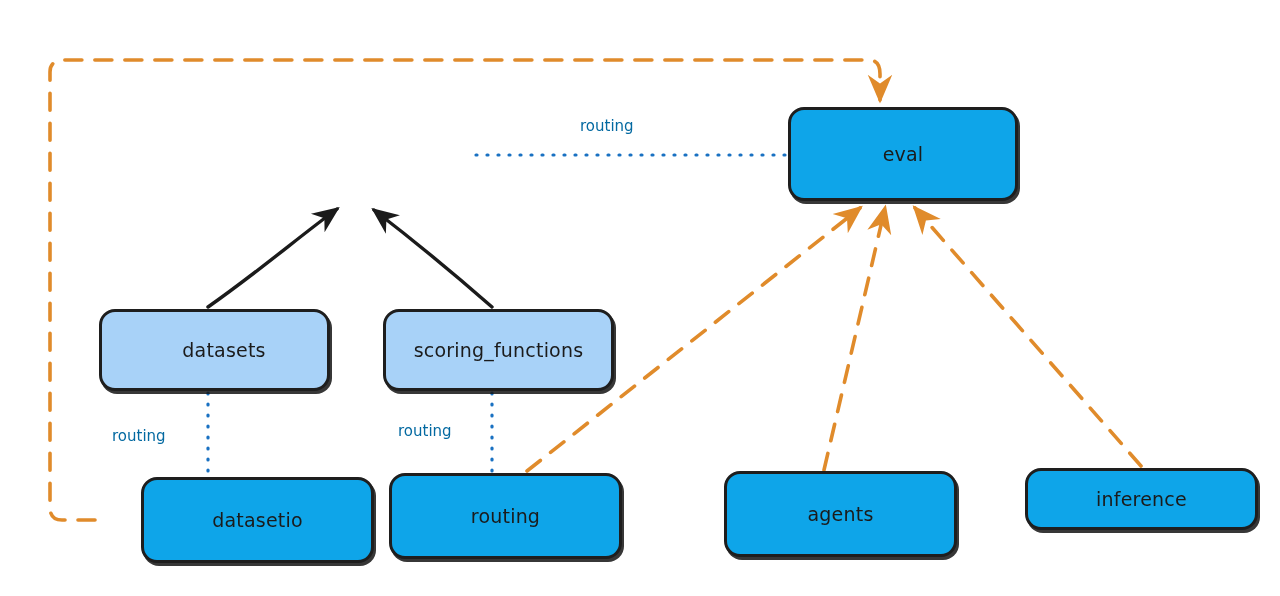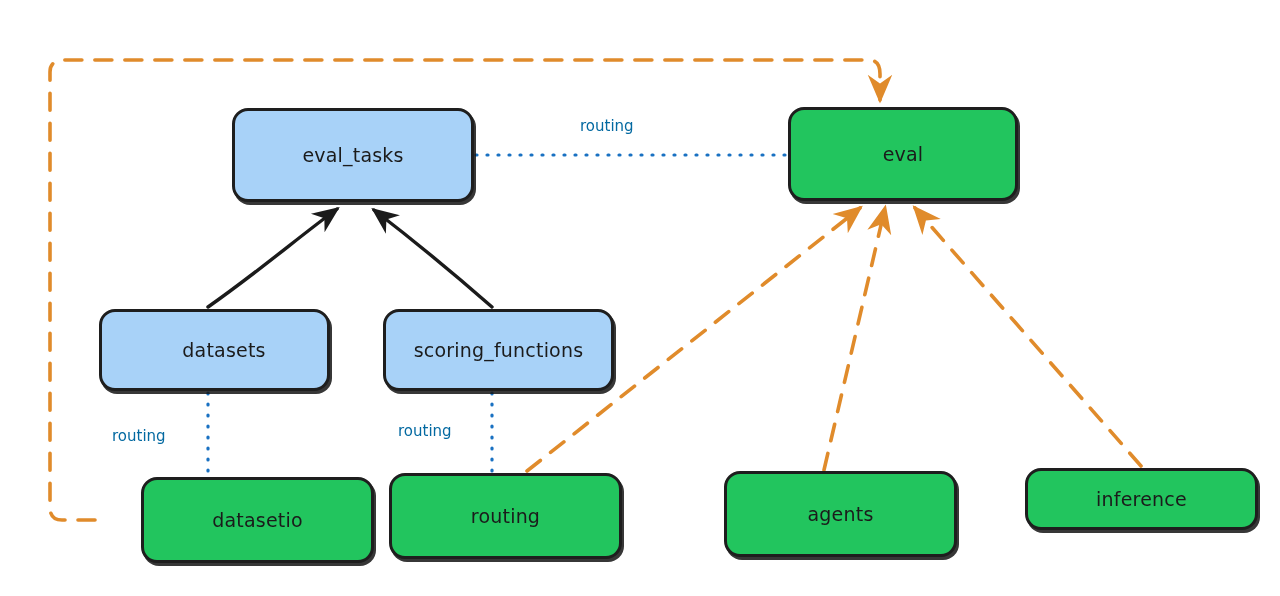--- a/index.html
+++ b/index.html
@@ -32,21 +32,21 @@
     display: flex;
     align-items: center;
     justify-content: center;
     font-size: 19px;
     color: #1b1b1b;
     letter-spacing: 0.2px;
     box-shadow: 2px 3px 0 rgba(20,20,20,0.85);
     z-index: 3;
   }
   .node.blue  { background: #a8d2f8; }
-  .node.green { background: #22c55e; }
+  .node.green { background: #0ea5e9; }
   .node-label {
     pointer-events: none;
     white-space: nowrap;
   }
   .edge-label {
     position: absolute;
     font-size: 15px;
     color: #0369a1;
     z-index: 4;
     white-space: nowrap;
@@ -101,23 +101,20 @@
 
     <g>
       <path d="M1141,466 L915,208" fill="none" stroke="#e08b2b" stroke-width="3.6" stroke-linecap="round" stroke-dasharray="17 13" marker-end="url(#arrow-orange)"></path>
     </g>
   </svg>
 
   <div class="edge-label" style="left:580px; top:117px;">routing</div>
   <div class="edge-label" style="left:112px; top:427px;">routing</div>
   <div class="edge-label" style="left:398px; top:422px;">routing</div>
 
-  <div class="node blue" style="left:232px; top:108px; width:242px; height:94px;">
-    <span class="node-label">eval_tasks</span>
-  </div>
 
   <div class="node green" style="left:788px; top:107px; width:230px; height:94px;">
     <span class="node-label">eval</span>
   </div>
 
   <div class="node blue" style="left:99px; top:309px; width:231px; height:82px;padding-left:19px;">
     <span class="node-label">datasets</span>
   </div>
 
   <div class="node blue" style="left:383px; top:309px; width:231px; height:82px;">

